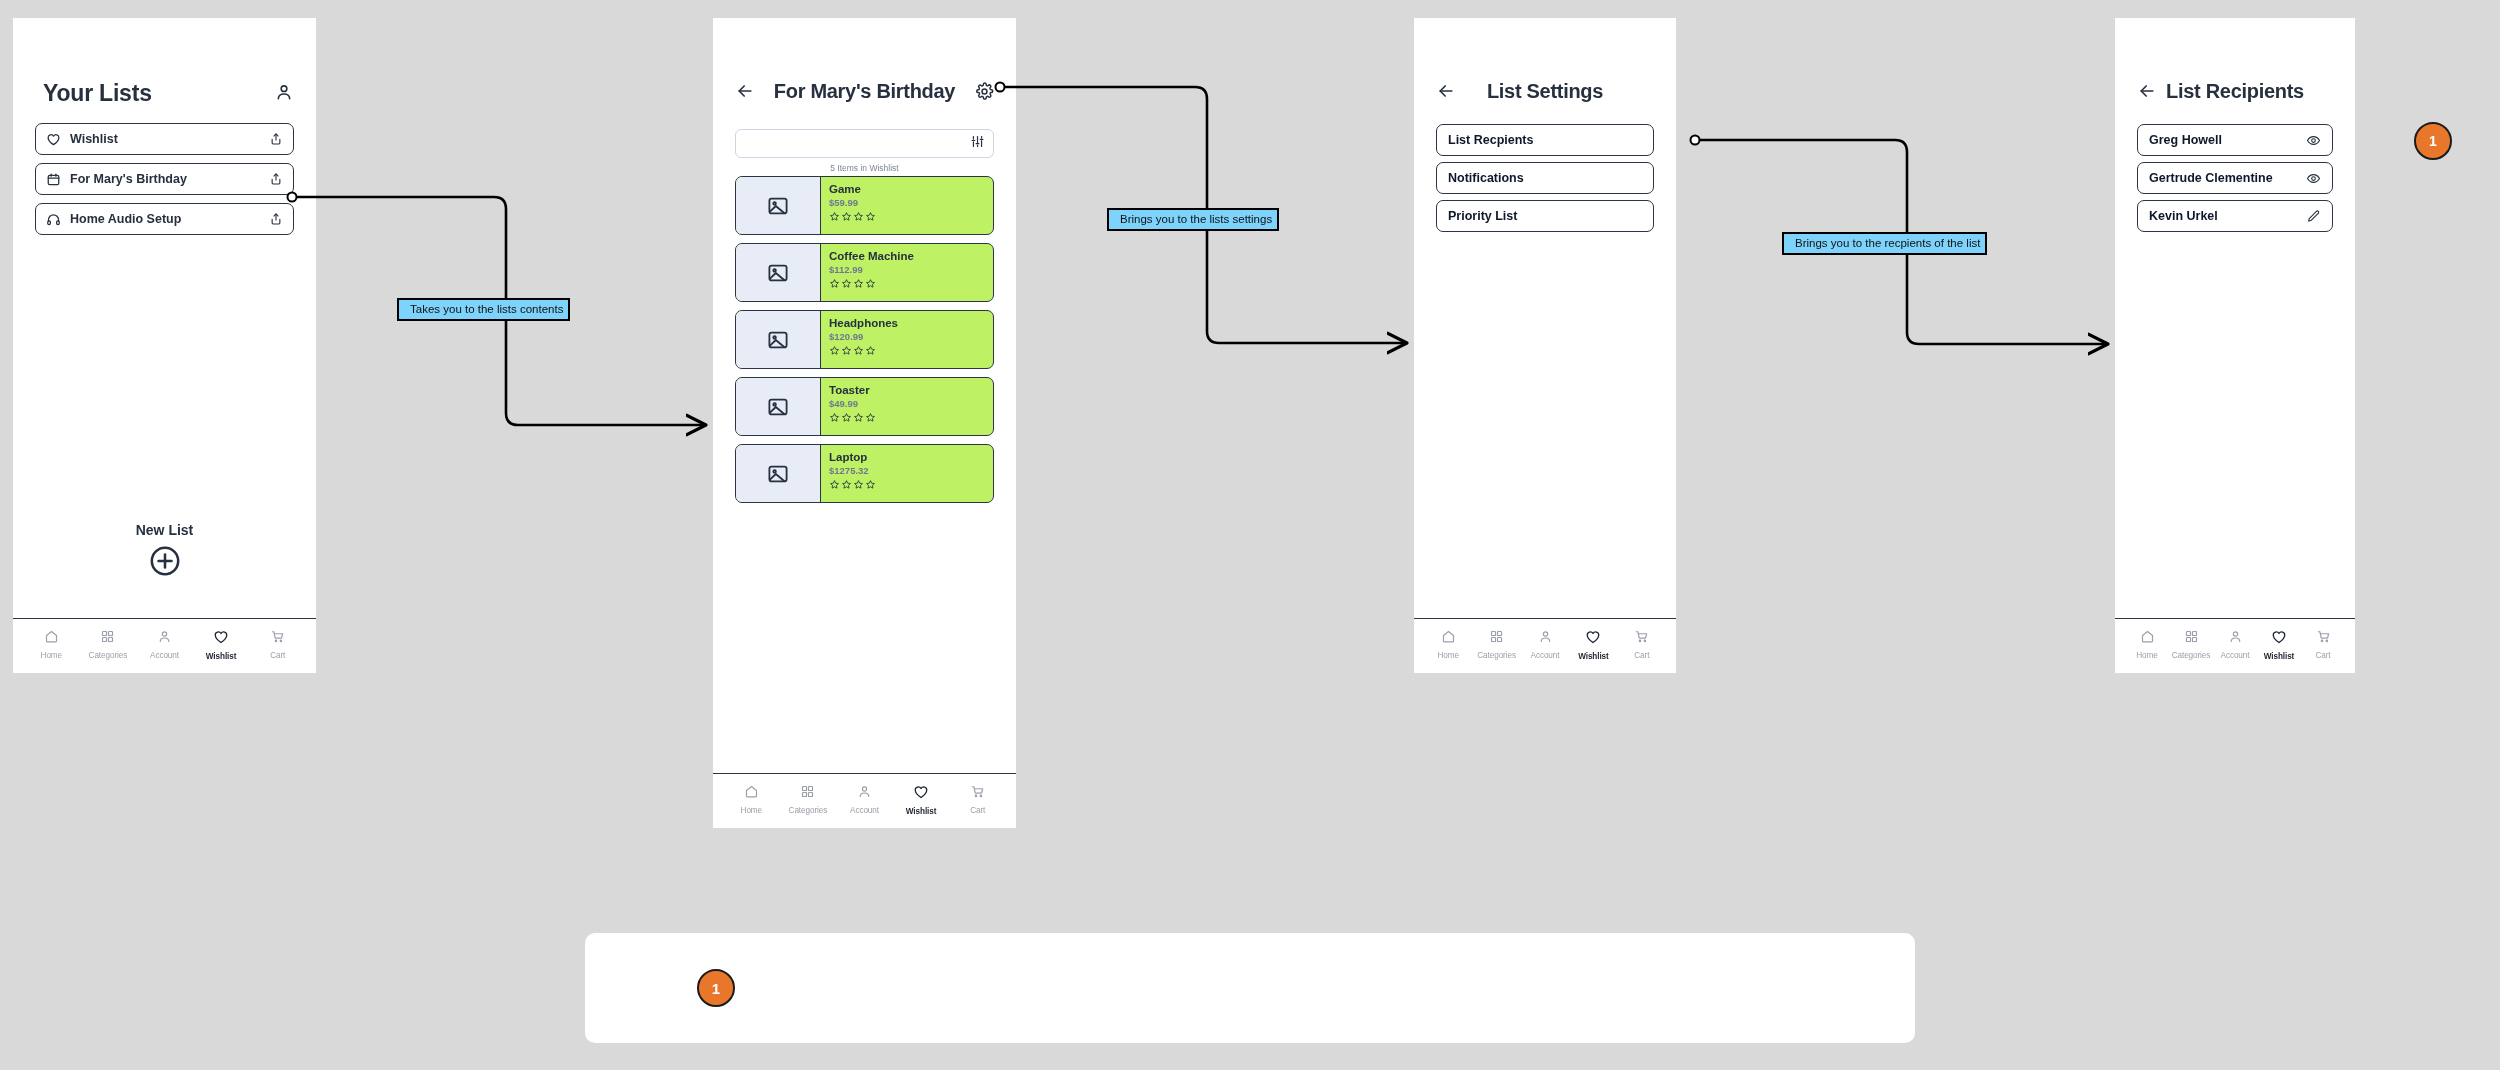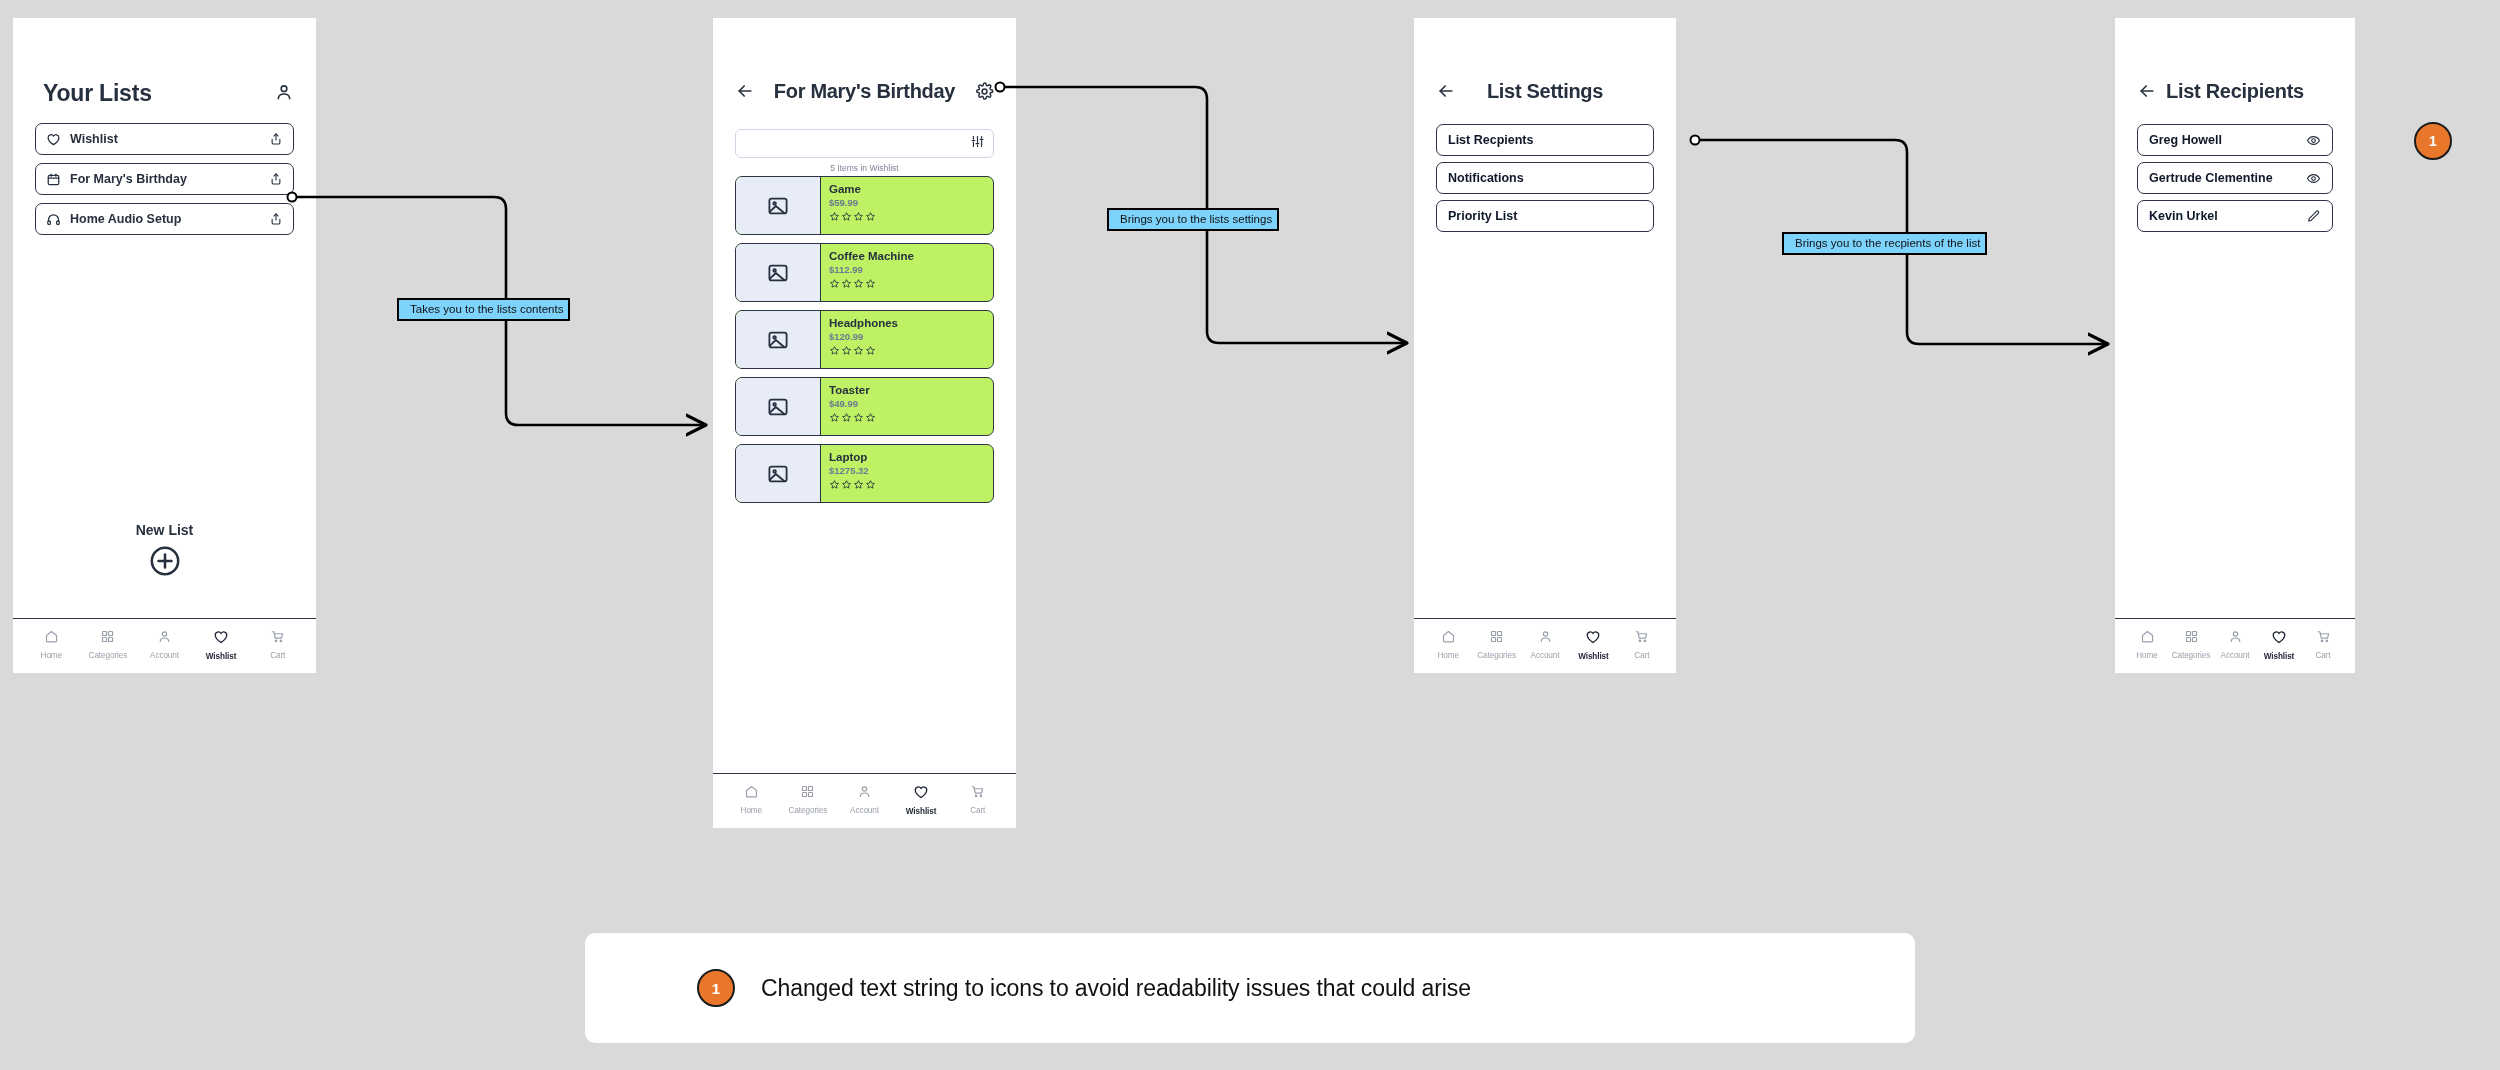--- a/index.html
+++ b/index.html
@@ -681,16 +681,15 @@
   </div>
 
   <div class="callout" style="left:397px;top:298px;">Takes you to the lists contents</div>
   <div class="callout" style="left:1107px;top:208px;">Brings you to the lists settings</div>
   <div class="callout" style="left:1782px;top:232px;">Brings you to the recpients of the list</div>
 
   <div class="badge" style="left:2414px;top:122px;">1</div>
 
   <div class="note-panel">
     <div class="note-badge">1</div>
-    <div class="note-text">Changed text string to icons to avoid readability issues that could arise</div>
   </div>
 
 </div>
 
 </body></html>

